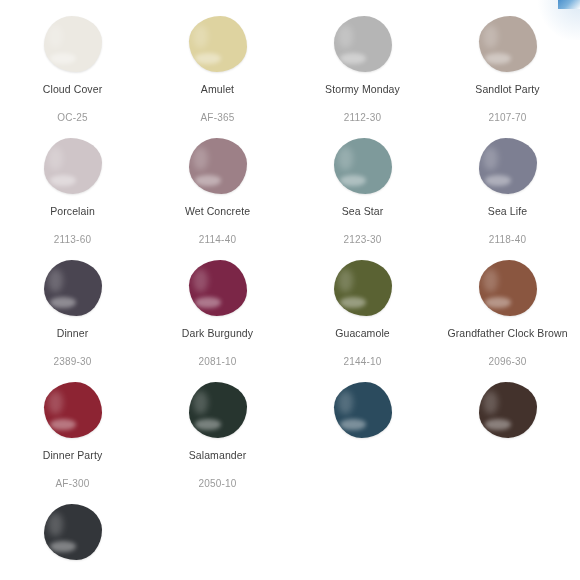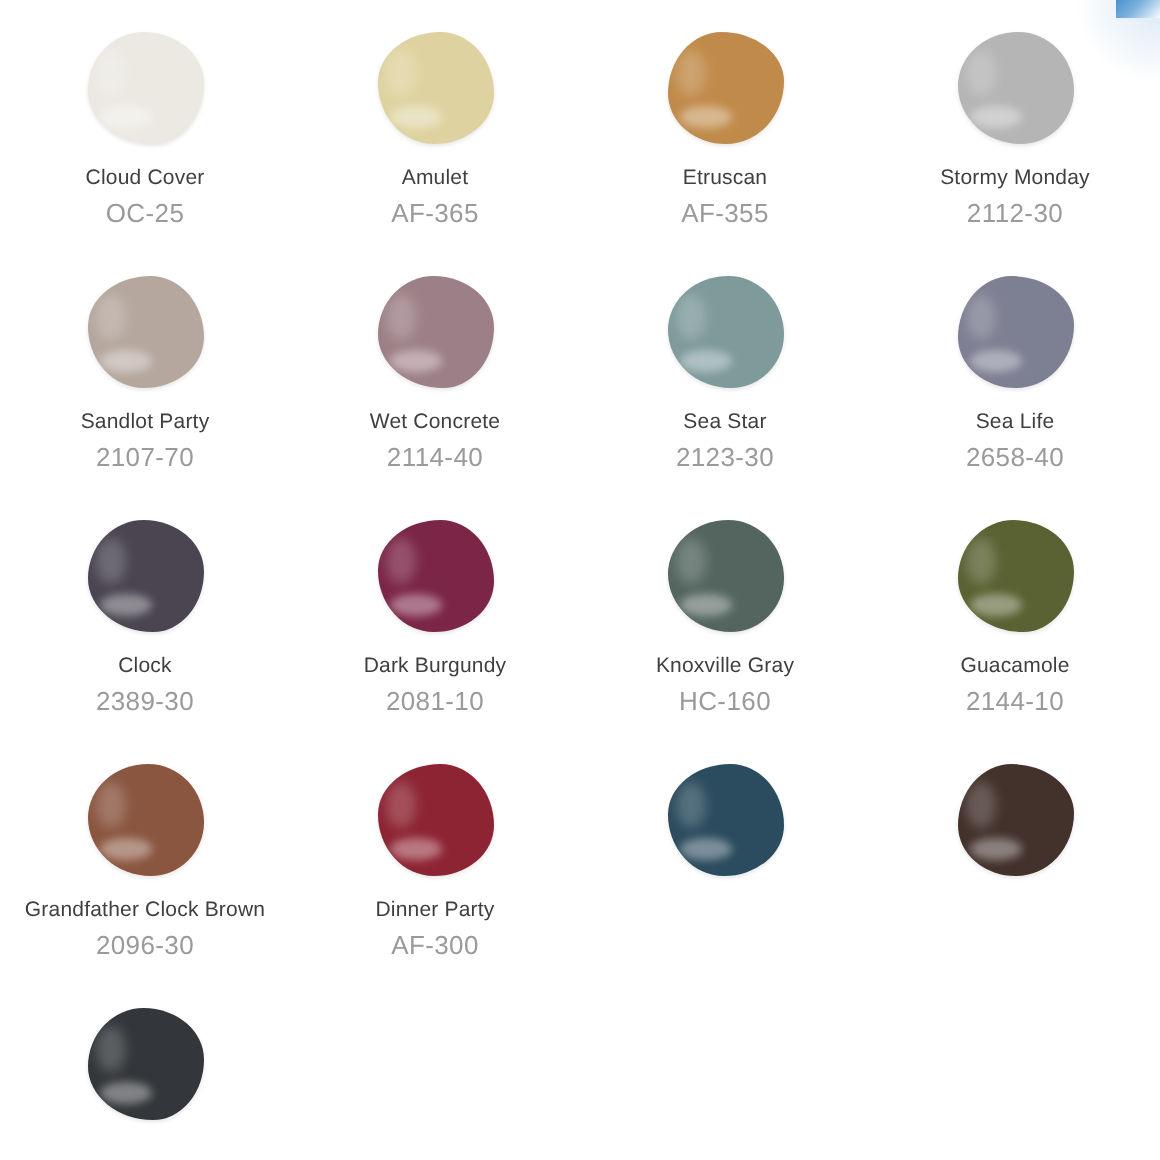--- a/index.html
+++ b/index.html
@@ -67,22 +67,22 @@
   .name{
     margin-top:9px;
     font-size:10.5px;
     color:#3f3f3f;
     text-align:center;
     line-height:13px;
     letter-spacing:.1px;
     white-space:nowrap;
   }
   .code{
-    margin-top:5px;
-    font-size:13px;
+    margin-top:16px;
+    font-size:10px;
     color:#9a9a9a;
     text-align:right;
     line-height:11px;
     letter-spacing:.2px;
   }
   .cell.partial .name,.cell.partial .code{visibility:hidden;}
   .cell.empty .blob-wrap{visibility:hidden;}
 </style>
 </head>
 <body>
@@ -102,102 +102,102 @@
       </div>
       <div class="cell">
         <div class="blob-wrap">
           <div class="blob v2" style="background: rgb(222, 211, 160);"></div>
         </div>
         <div class="name">Amulet</div>
         <div class="code">AF-365</div>
       </div>
       <div class="cell">
         <div class="blob-wrap">
-          <div class="blob v3" style="background: rgb(192, 139, 74);"></div>
-        </div>
-        <div class="name">Etruscan</div>
-        <div class="code">AF-355</div>
-      </div>
-      <div class="cell">
-        <div class="blob-wrap">
           <div class="blob v4" style="background: rgb(181, 181, 181);"></div>
         </div>
         <div class="name">Stormy Monday</div>
         <div class="code">2112-30</div>
       </div>
       <div class="cell">
         <div class="blob-wrap">
           <div class="blob v2" style="background: rgb(181, 167, 158);"></div>
         </div>
         <div class="name">Sandlot Party</div>
         <div class="code">2107-70</div>
       </div>
       <div class="cell">
         <div class="blob-wrap">
+          <div class="blob v3" style="background: rgb(207, 197, 200);"></div>
+        </div>
+        <div class="name">Porcelain</div>
+        <div class="code">2113-60</div>
+      </div>
+      <div class="cell">
+        <div class="blob-wrap">
           <div class="blob v1" style="background: rgb(157, 128, 135);"></div>
         </div>
         <div class="name">Wet Concrete</div>
         <div class="code">2114-40</div>
       </div>
       <div class="cell">
         <div class="blob-wrap">
           <div class="blob v4" style="background: rgb(126, 154, 155);"></div>
         </div>
         <div class="name">Sea Star</div>
         <div class="code">2123-30</div>
       </div>
       <div class="cell">
         <div class="blob-wrap">
           <div class="blob v3" style="background: rgb(125, 127, 146);"></div>
         </div>
         <div class="name">Sea Life</div>
-        <div class="code">2658-40</div>
+        <div class="code">2118-40</div>
       </div>
       <div class="cell">
         <div class="blob-wrap">
           <div class="blob v1" style="background: rgb(74, 69, 81);"></div>
         </div>
-        <div class="name">Clock</div>
+        <div class="name">Dinner</div>
         <div class="code">2389-30</div>
       </div>
       <div class="cell">
         <div class="blob-wrap">
           <div class="blob v2" style="background: rgb(123, 38, 71);"></div>
         </div>
         <div class="name">Dark Burgundy</div>
         <div class="code">2081-10</div>
       </div>
       <div class="cell">
         <div class="blob-wrap">
-          <div class="blob v4" style="background: rgb(84, 101, 95);"></div>
-        </div>
-        <div class="name">Knoxville Gray</div>
-        <div class="code">HC-160</div>
-      </div>
-      <div class="cell">
-        <div class="blob-wrap">
           <div class="blob v1" style="background: rgb(90, 98, 51);"></div>
         </div>
         <div class="name">Guacamole</div>
         <div class="code">2144-10</div>
       </div>
       <div class="cell">
         <div class="blob-wrap">
           <div class="blob v4" style="background: rgb(138, 86, 64);"></div>
         </div>
         <div class="name">Grandfather Clock Brown</div>
         <div class="code">2096-30</div>
       </div>
       <div class="cell">
         <div class="blob-wrap">
           <div class="blob v2" style="background: rgb(141, 36, 51);"></div>
         </div>
         <div class="name">Dinner Party</div>
         <div class="code">AF-300</div>
       </div>
+      <div class="cell">
+        <div class="blob-wrap">
+          <div class="blob v3" style="background: rgb(39, 53, 47);"></div>
+        </div>
+        <div class="name">Salamander</div>
+        <div class="code">2050-10</div>
+      </div>
       <div class="cell partial">
         <div class="blob-wrap">
           <div class="blob v2" style="background: rgb(43, 75, 94);"></div>
         </div>
         <div class="name"></div>
         <div class="code"></div>
       </div>
       <div class="cell partial">
         <div class="blob-wrap">
           <div class="blob v3" style="background: rgb(67, 50, 44);"></div>

